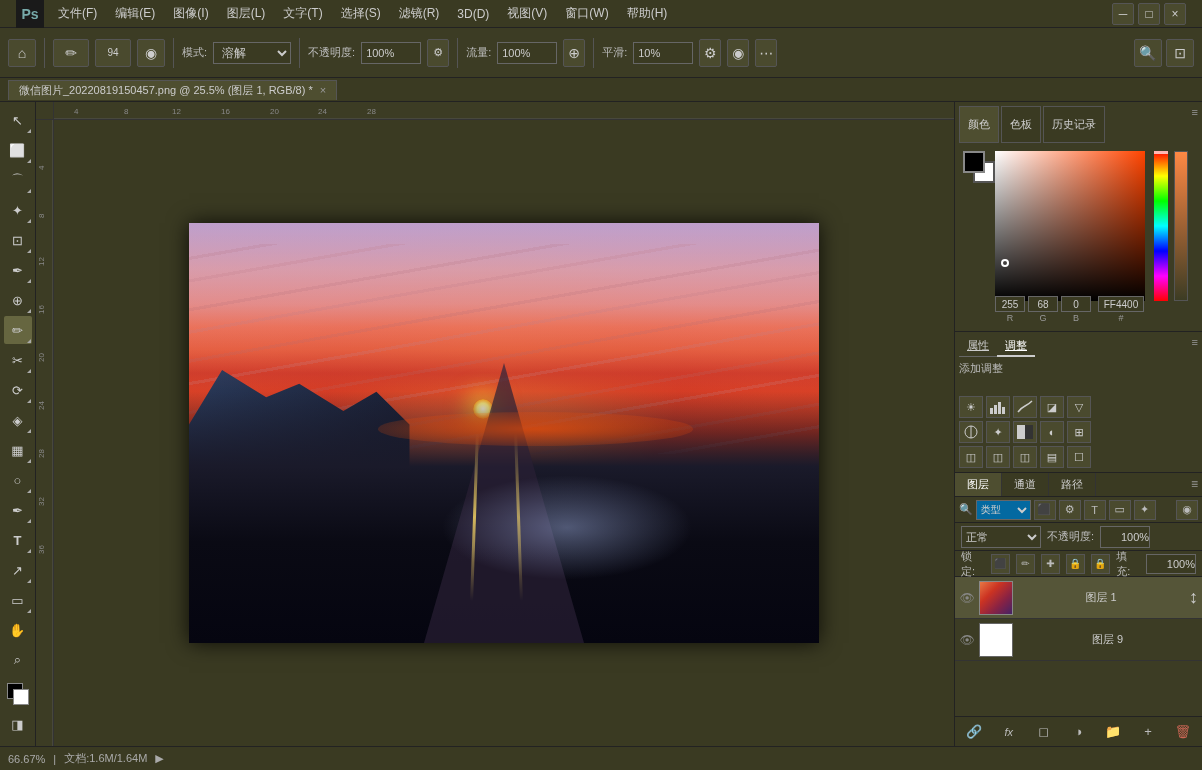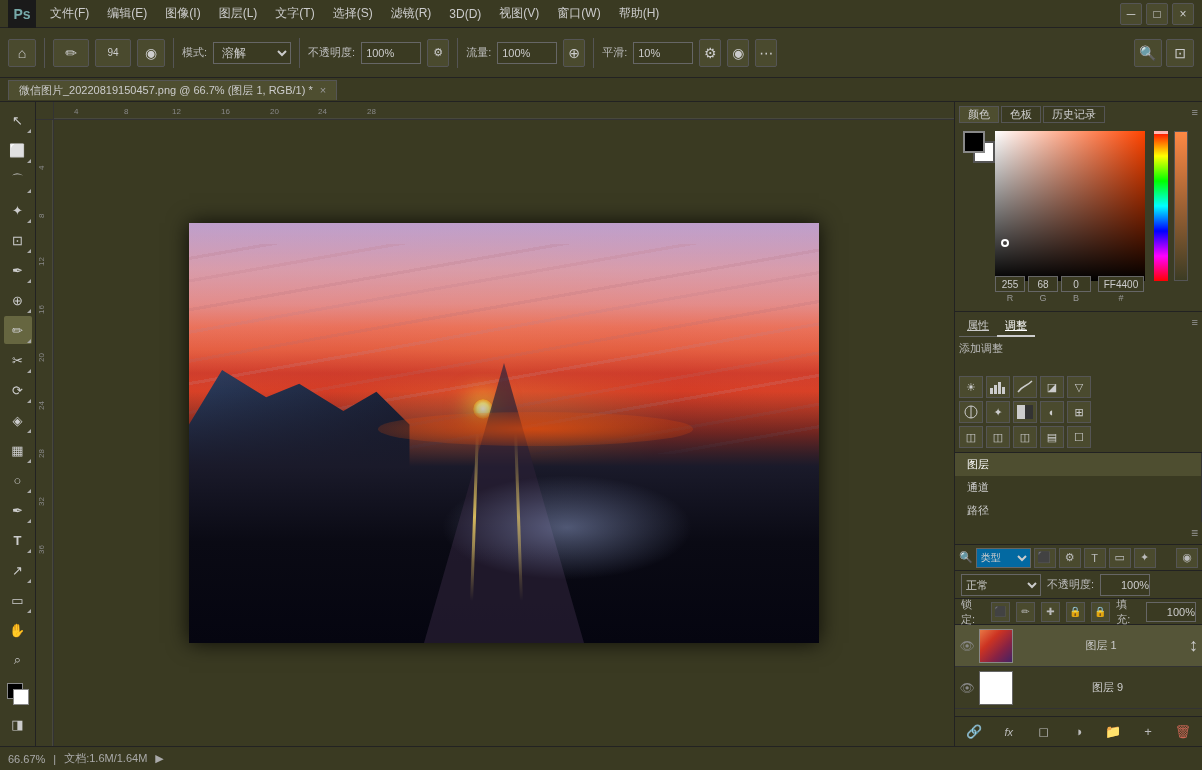--- a/index.html
+++ b/index.html
@@ -4,21 +4,21 @@
   <style>
     * { margin: 0; padding: 0; box-sizing: border-box; }
     body { width: 1202px; height: 770px; overflow: hidden; background: #4a4a2e; font-family: 'Microsoft YaHei', Arial, sans-serif; font-size: 12px; color: #ccc; }
 
     
     #menubar {
       height: 28px;
       background: #3a3a22;
       display: flex;
       align-items: center;
-      padding: 0 8px;
+      padding: 0 16px;
       gap: 2px;
       border-bottom: 1px solid #222;
     }
     .menu-logo {
       width: 28px; height: 28px;
       background: #1a1a1a;
       display: flex; align-items: center; justify-content: center;
       margin-right: 4px;
       color: #888; font-size: 10px;
     }
@@ -201,21 +201,21 @@
     #color-section {
       padding: 4px;
       border-bottom: 1px solid #222;
     }
     .panel-tabs {
       display: flex;
       gap: 2px;
       margin-bottom: 4px;
     }
     .panel-tab {
-      padding: 0 8px;
+      padding: 10px 8px;
       background: #3a3a22;
       border: 1px solid #555;
       color: #ccc;
       font-size: 11px;
       cursor: pointer;
     }
     .panel-tab.active {
       background: #4e4e30;
     }
     .panel-more {
@@ -285,21 +285,20 @@
     #layers-section {
       flex: 1;
       display: flex;
       flex-direction: column;
       overflow: hidden;
     }
     #layers-tabs {
       display: flex;
       background: #3a3a22;
       border-bottom: 1px solid #222;
-      flex-direction: column;
     }
     .layer-tab {
       padding: 4px 12px;
       color: #ccc;
       font-size: 11px;
       cursor: pointer;
       border-right: 1px solid #333;
     }
     .layer-tab.active {
       background: #4e4e30;
@@ -621,21 +620,21 @@
   <div class="toolbar-btn" style="width:22px;">◉</div>
   <div class="toolbar-btn" style="width:22px;">⋯</div>
   <div style="margin-left:auto;display:flex;gap:4px;">
     <div class="toolbar-btn">🔍</div>
     <div class="toolbar-btn">⊡</div>
   </div>
 </div>
 
 <div id="tabbar">
   <div class="tab-item">
-    <span>微信图片_20220819150457.png @ 66.7% (图层 1, RGB/1) *</span>
+    <span>微信图片_20220819150457.png @ 25.5% (图层 1, RGB/8) *</span>
     <span class="tab-close">×</span>
   </div>
 </div>
 
 <div id="main">
 
   <div id="left-tools">
     <div class="tool-btn" title="移动">↖<span class="tool-triangle"></span></div>
     <div class="tool-btn" title="矩形选框">⬜<span class="tool-triangle"></span></div>
     <div class="tool-btn" title="套索">⌒<span class="tool-triangle"></span></div>

